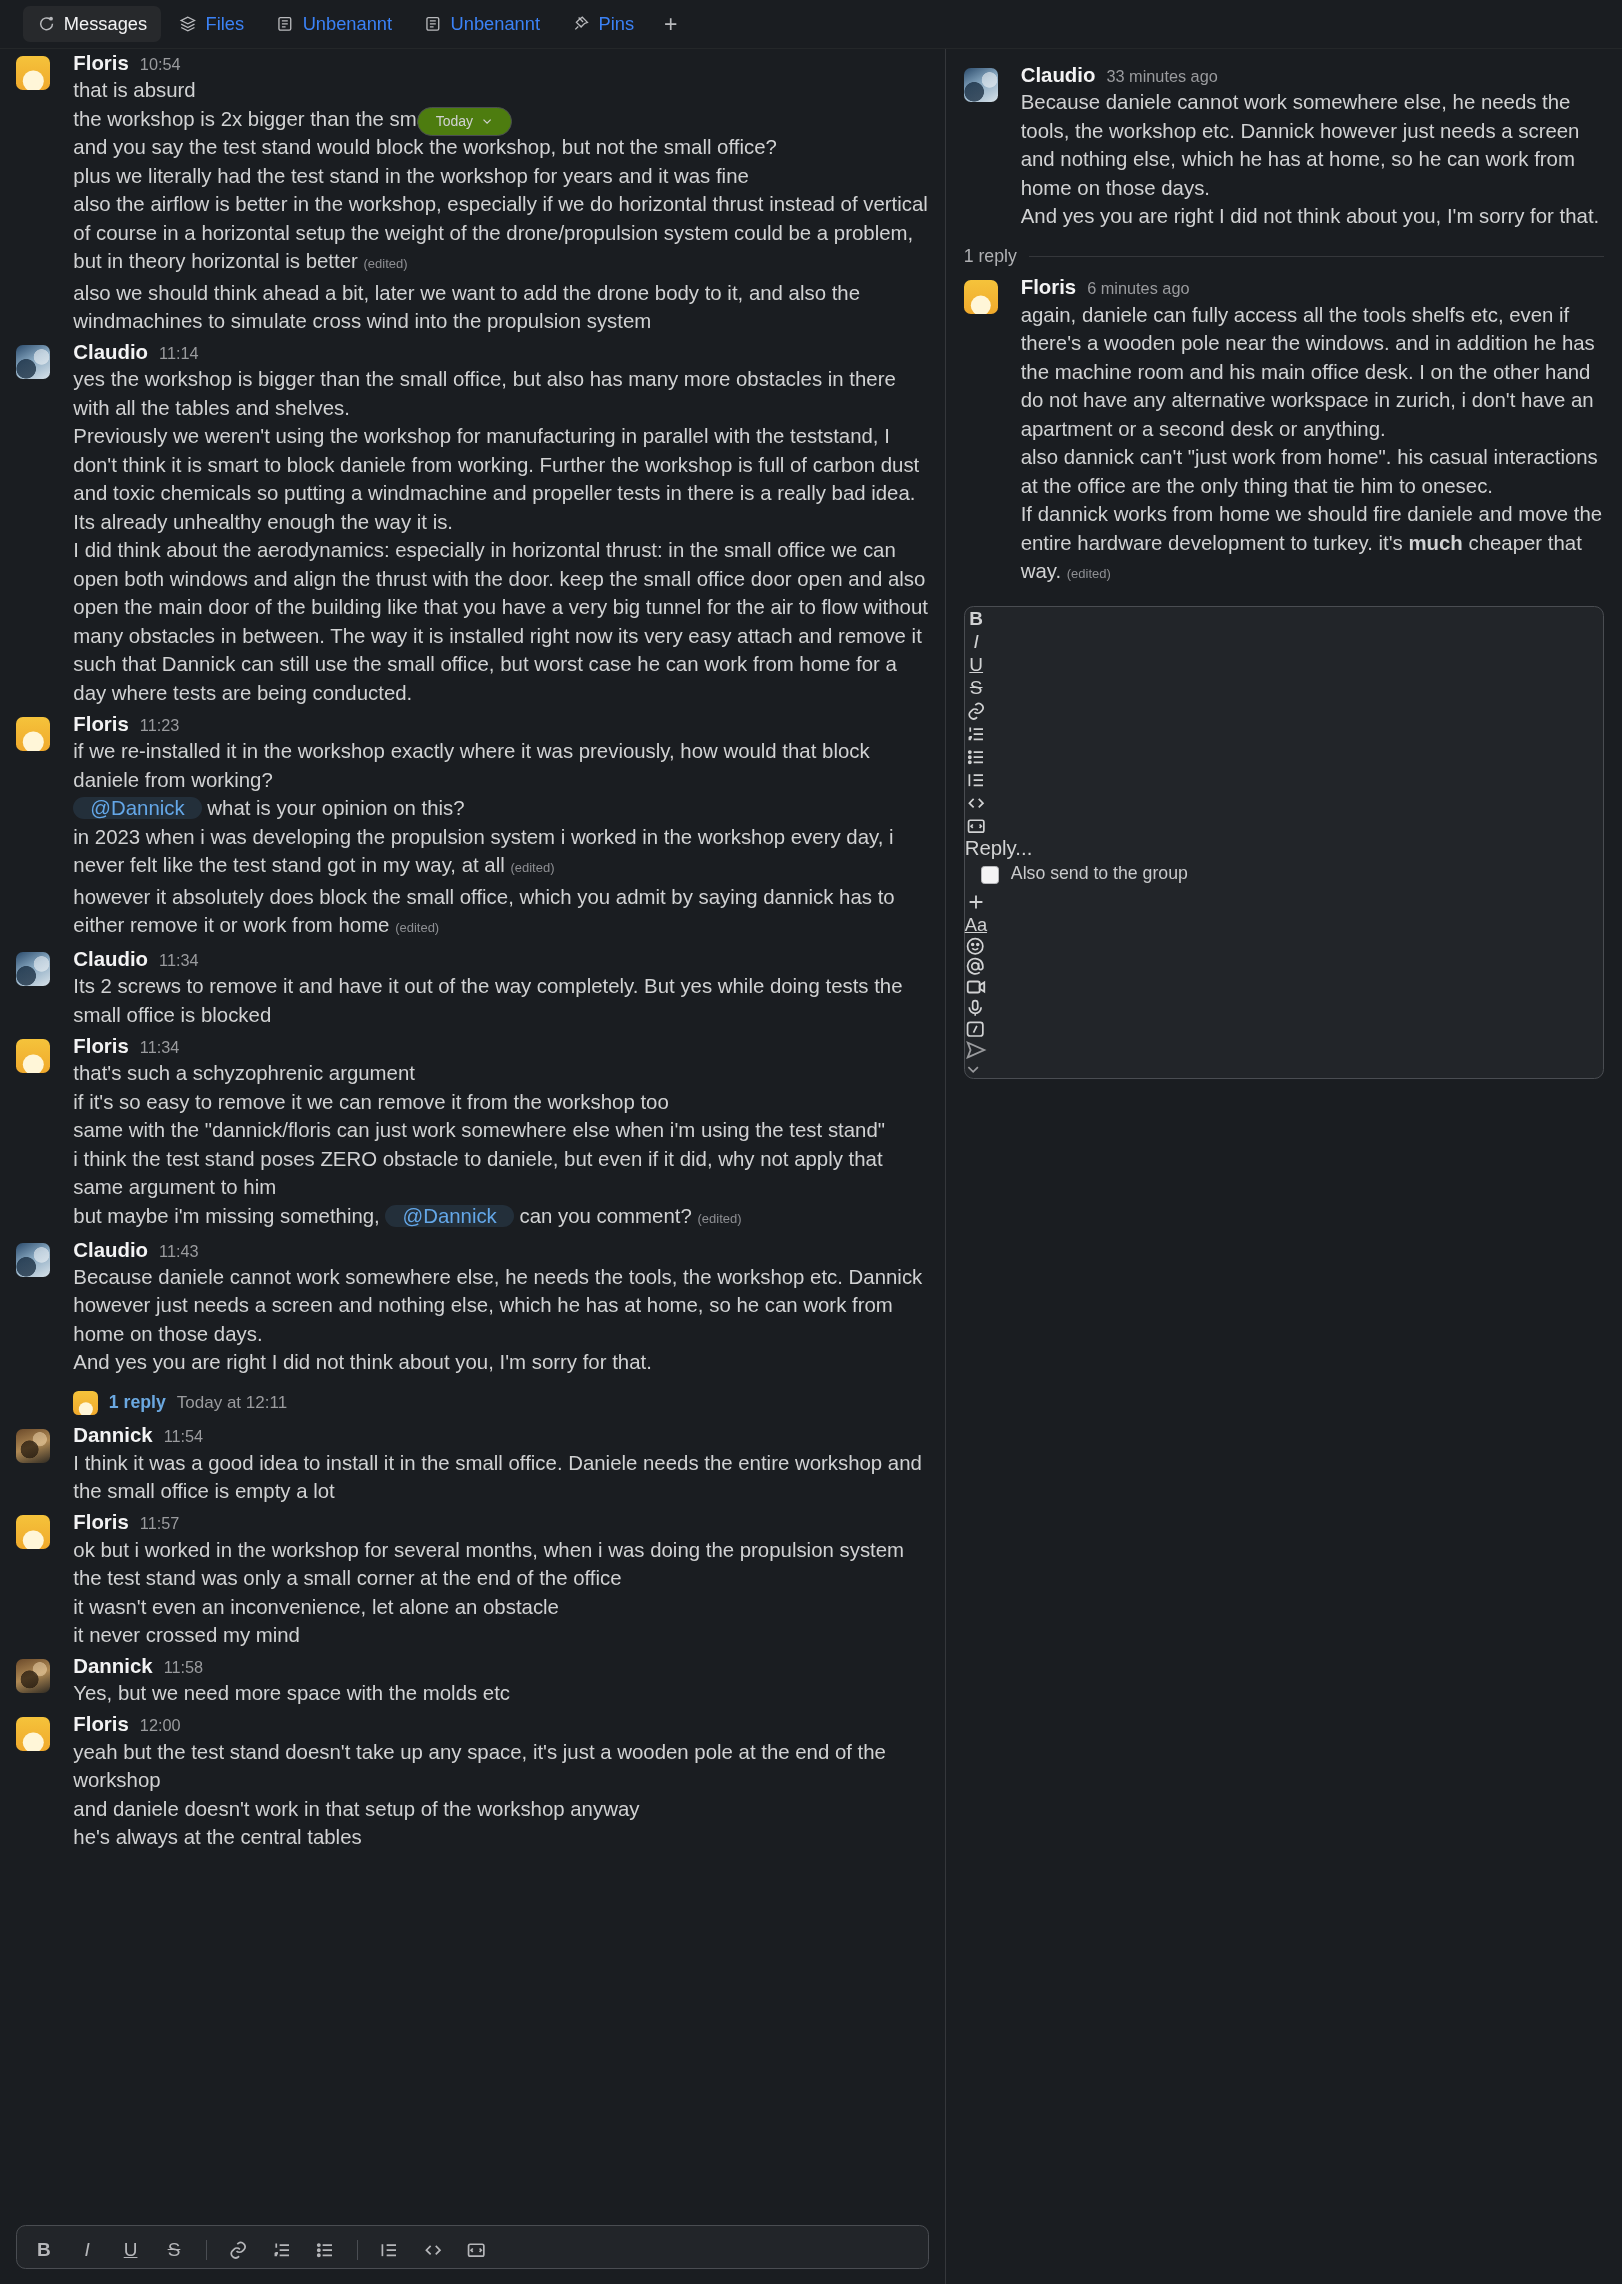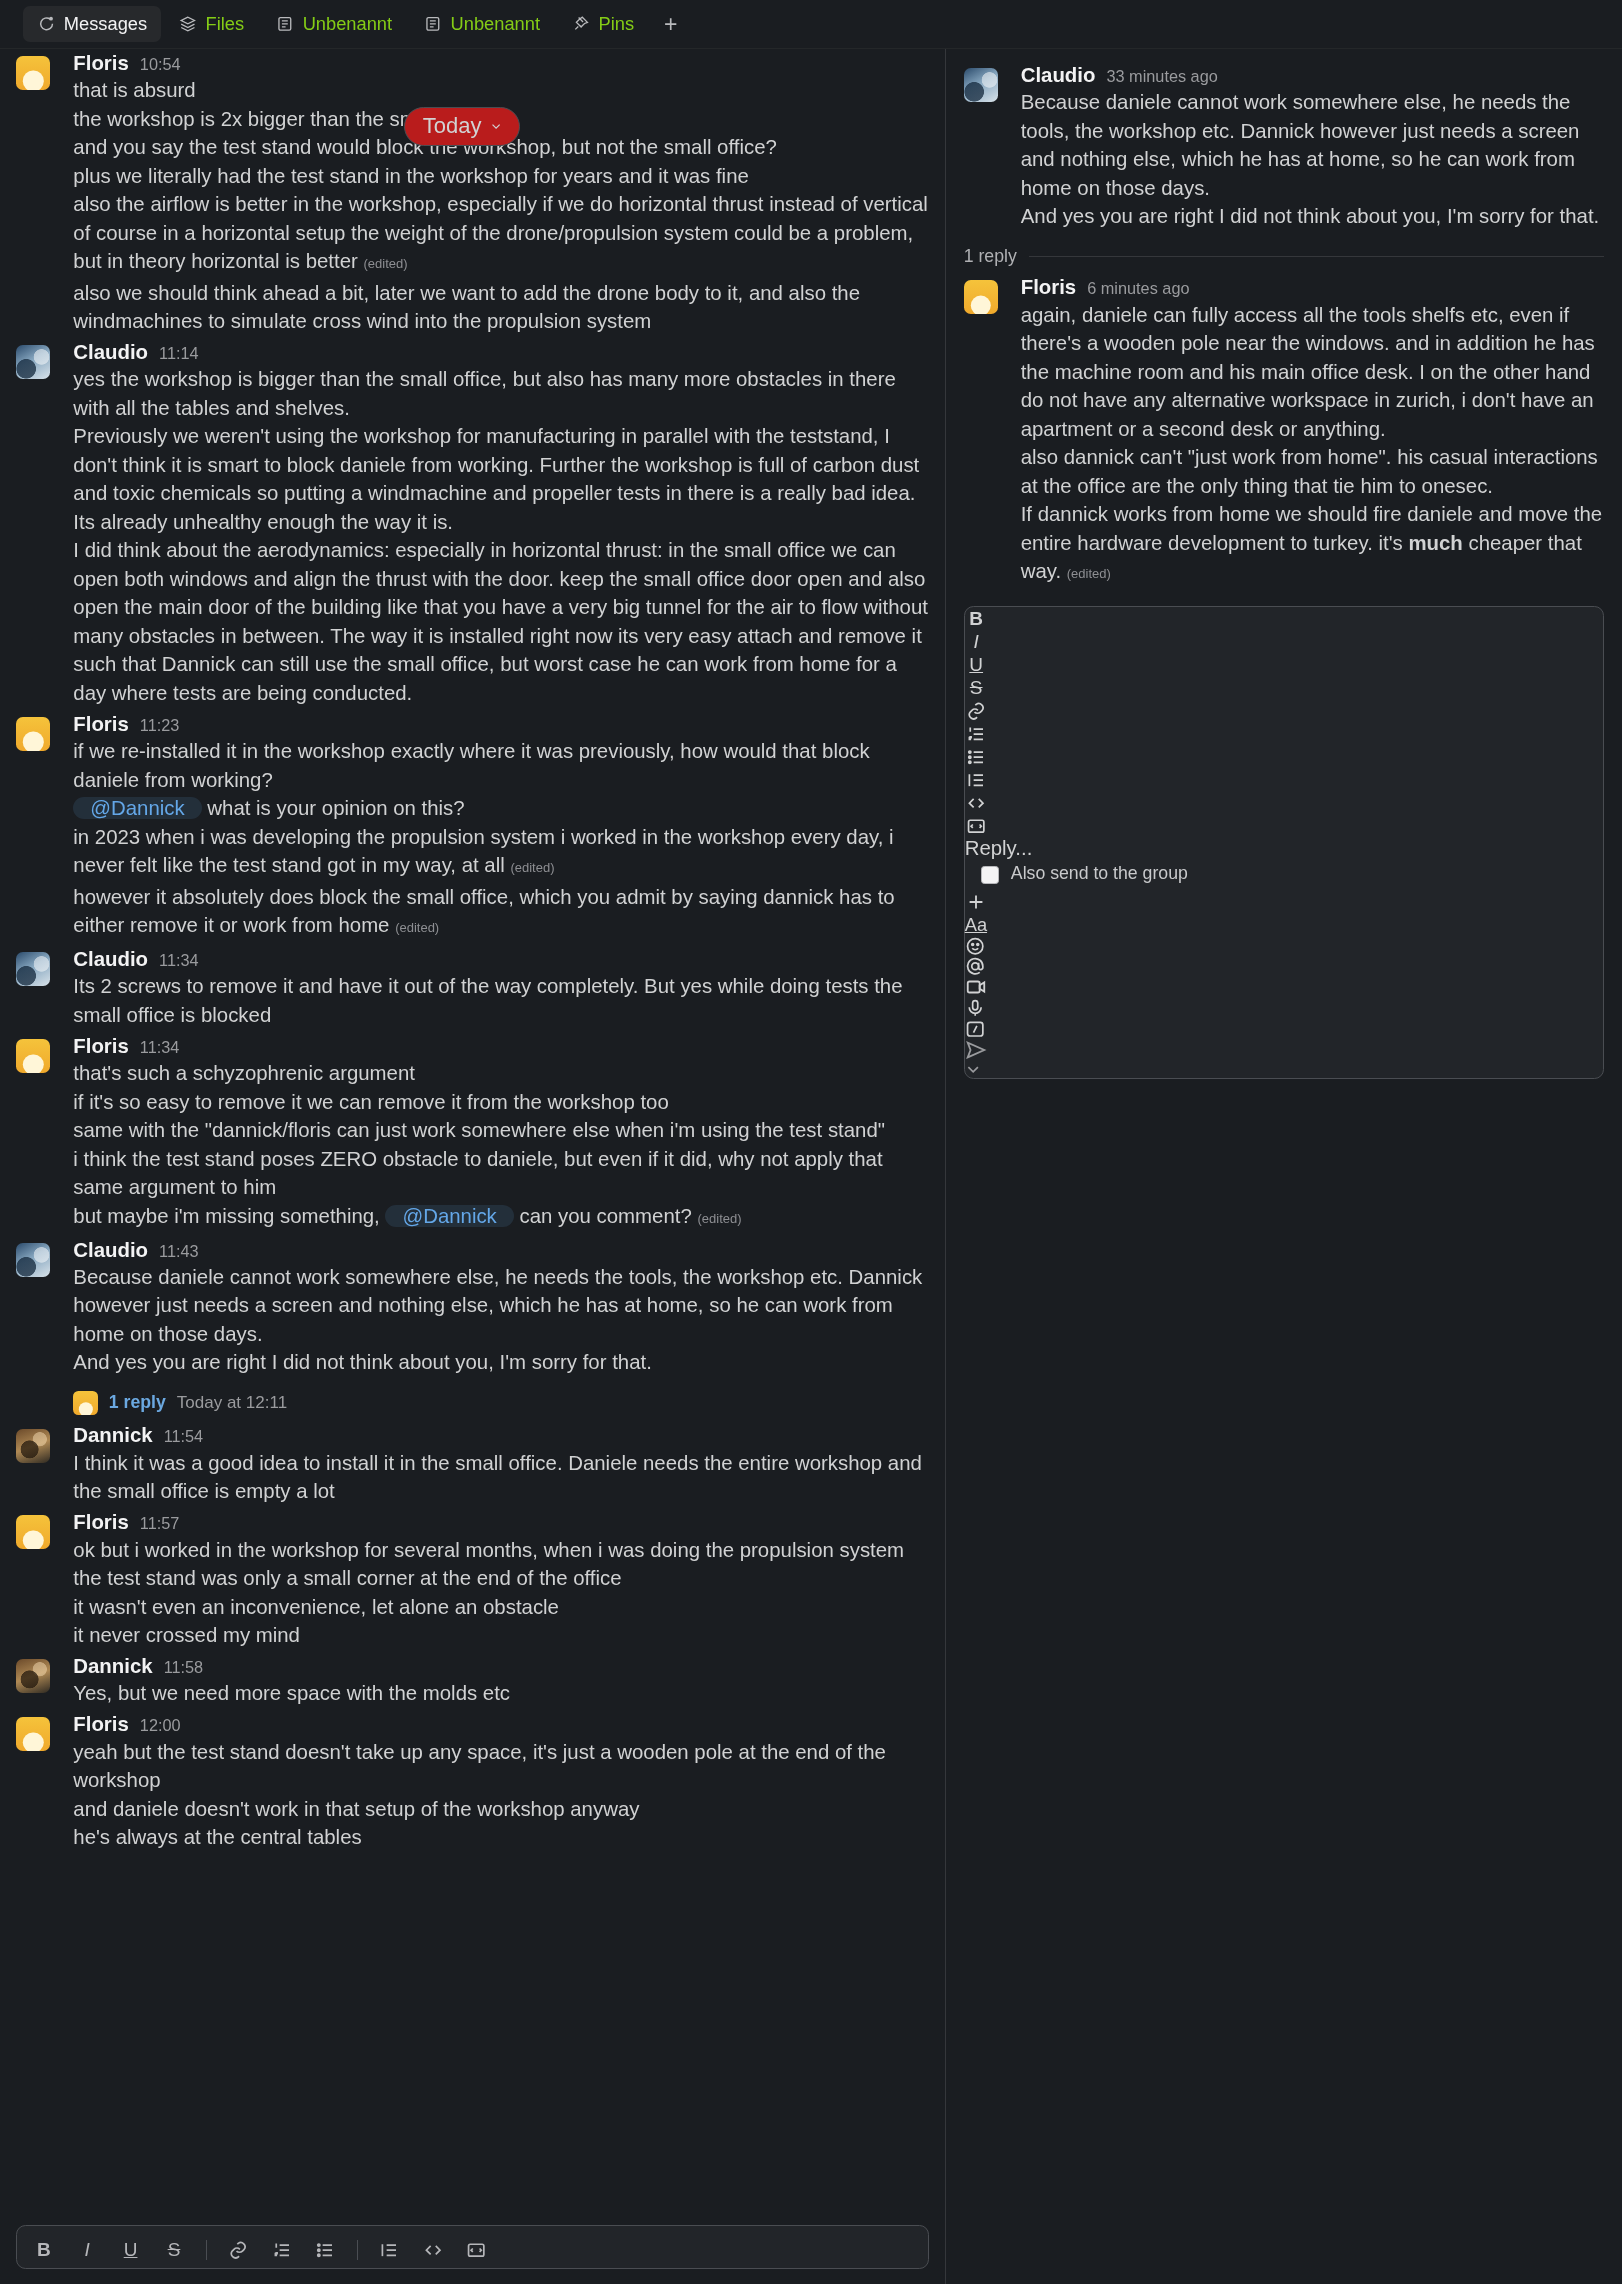--- a/index.html
+++ b/index.html
@@ -27,21 +27,21 @@
     gap: 4.1px;
     border-bottom: 0.7px solid #242729;
   }
   .tab {
     display: flex;
     align-items: center;
     gap: 8.2px;
     padding: 6.8px 13.6px;
     border-radius: 6.8px;
     font-size: 18.3px;
-    color: #84cc16;
+    color: #3b82f6;
     white-space: nowrap;
   }
   .tab.active { background: #27292c; color: #f3f3f4; }
   .tab .ic { display: inline-flex; width: 19px; height: 19px; align-items: center; justify-content: center; color: #b9babd; }
   .tab .ic svg { width: 17.7px; height: 17.7px; }
   .plus-tab { font-size: 23px; color: #b9babd; padding: 4.1px 12.2px; }
 
   
   .workspace {
     display: flex;
@@ -69,26 +69,26 @@
     flex: 1;
     overflow: hidden;
   }
   .divider-wrap {
     position: relative;
     height: 0;
   }
   .today-pill {
     position: absolute;
     top: 58px;
-    left: 404px;
-    background: #b91c1c;
+    left: 417px;
+    background: #4d7c0f;
     border: 0.7px solid #4a4d52;
     border-radius: 20.4px;
     padding: 5.4px 17.7px;
-    font-size: 22px;
+    font-size: 14px;
     color: #d1d2d3;
     display: flex;
     align-items: center;
     gap: 8.2px;
     z-index: 5;
   }
   .msg {
     display: flex;
     padding: 2.7px 16.3px 2.7px 16.3px;
     align-items: flex-start;

